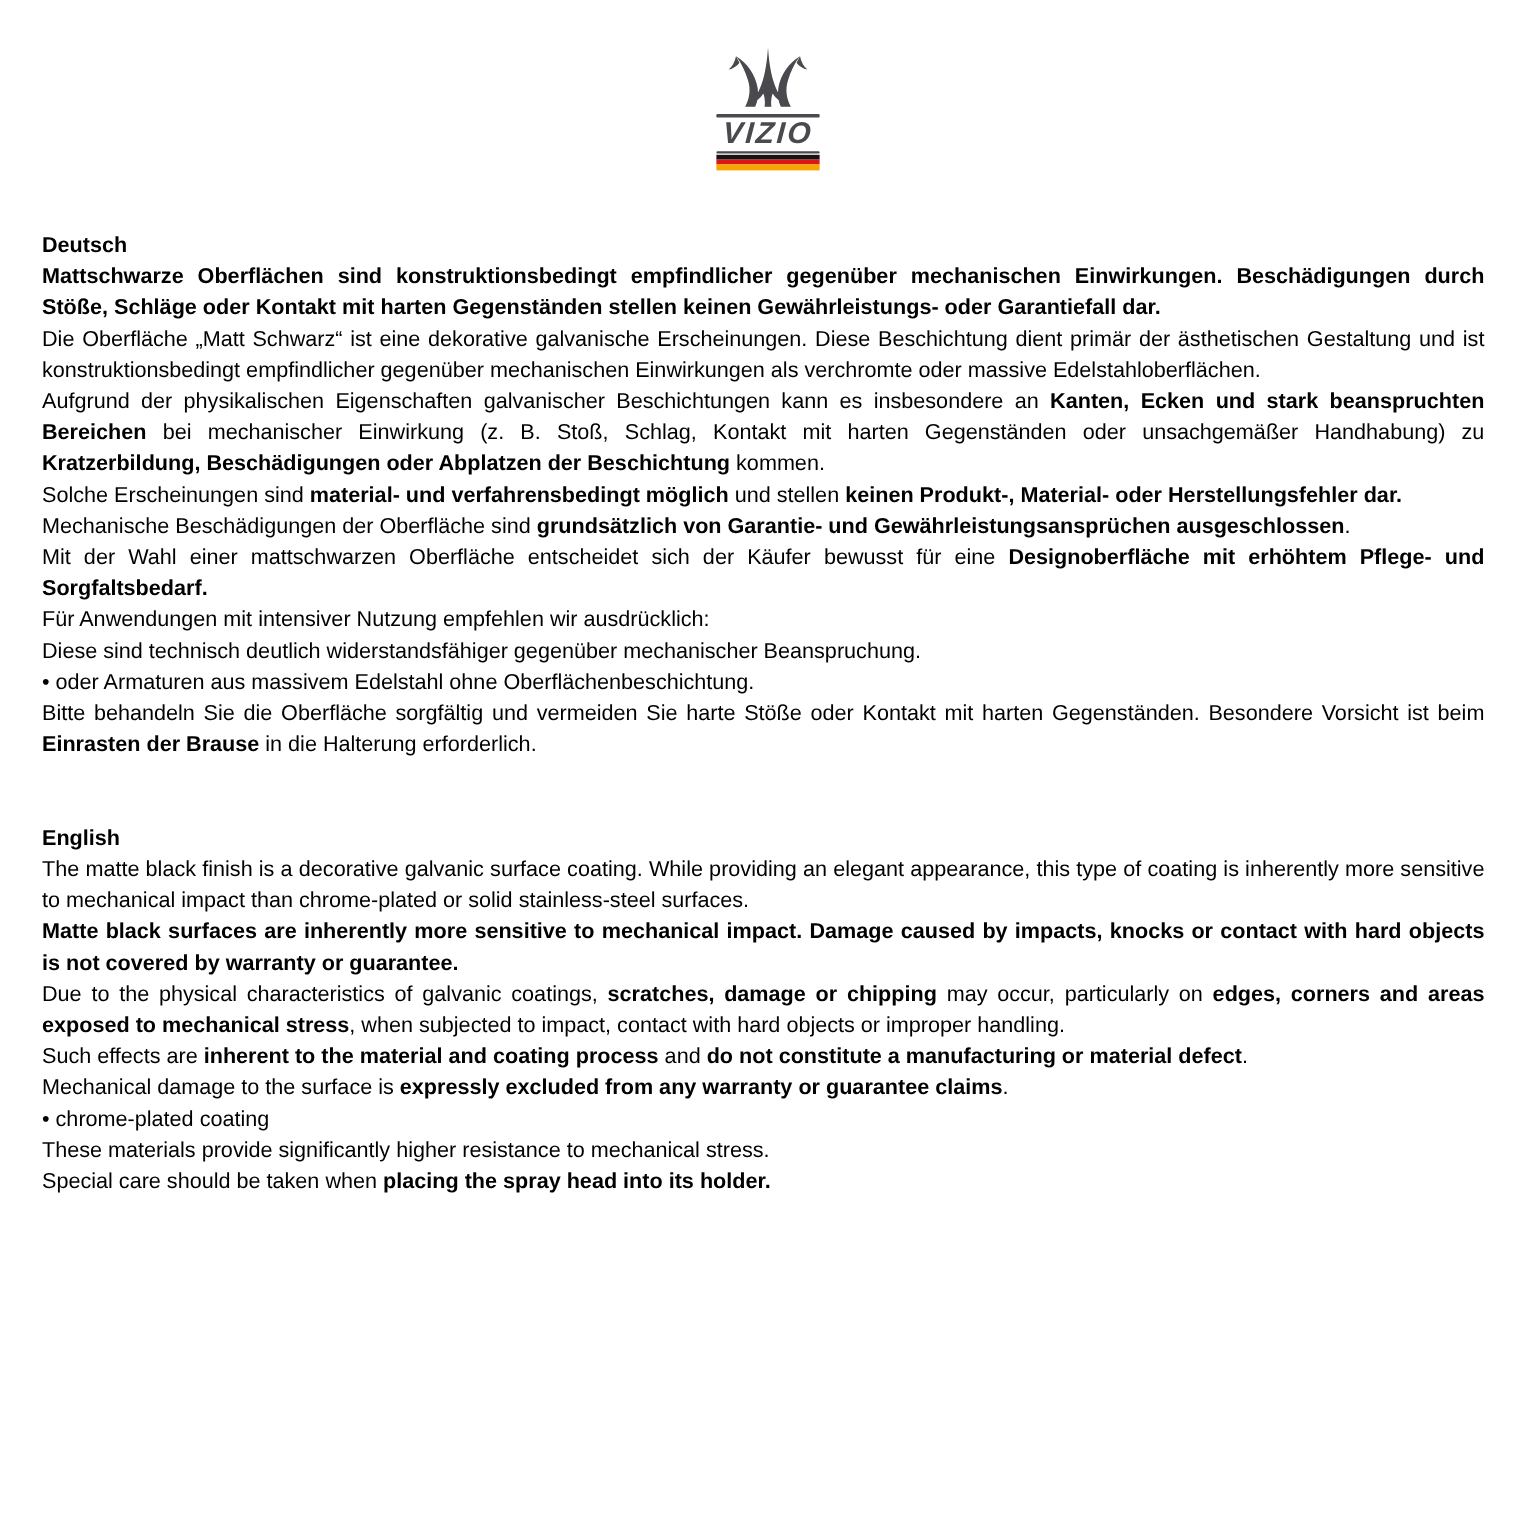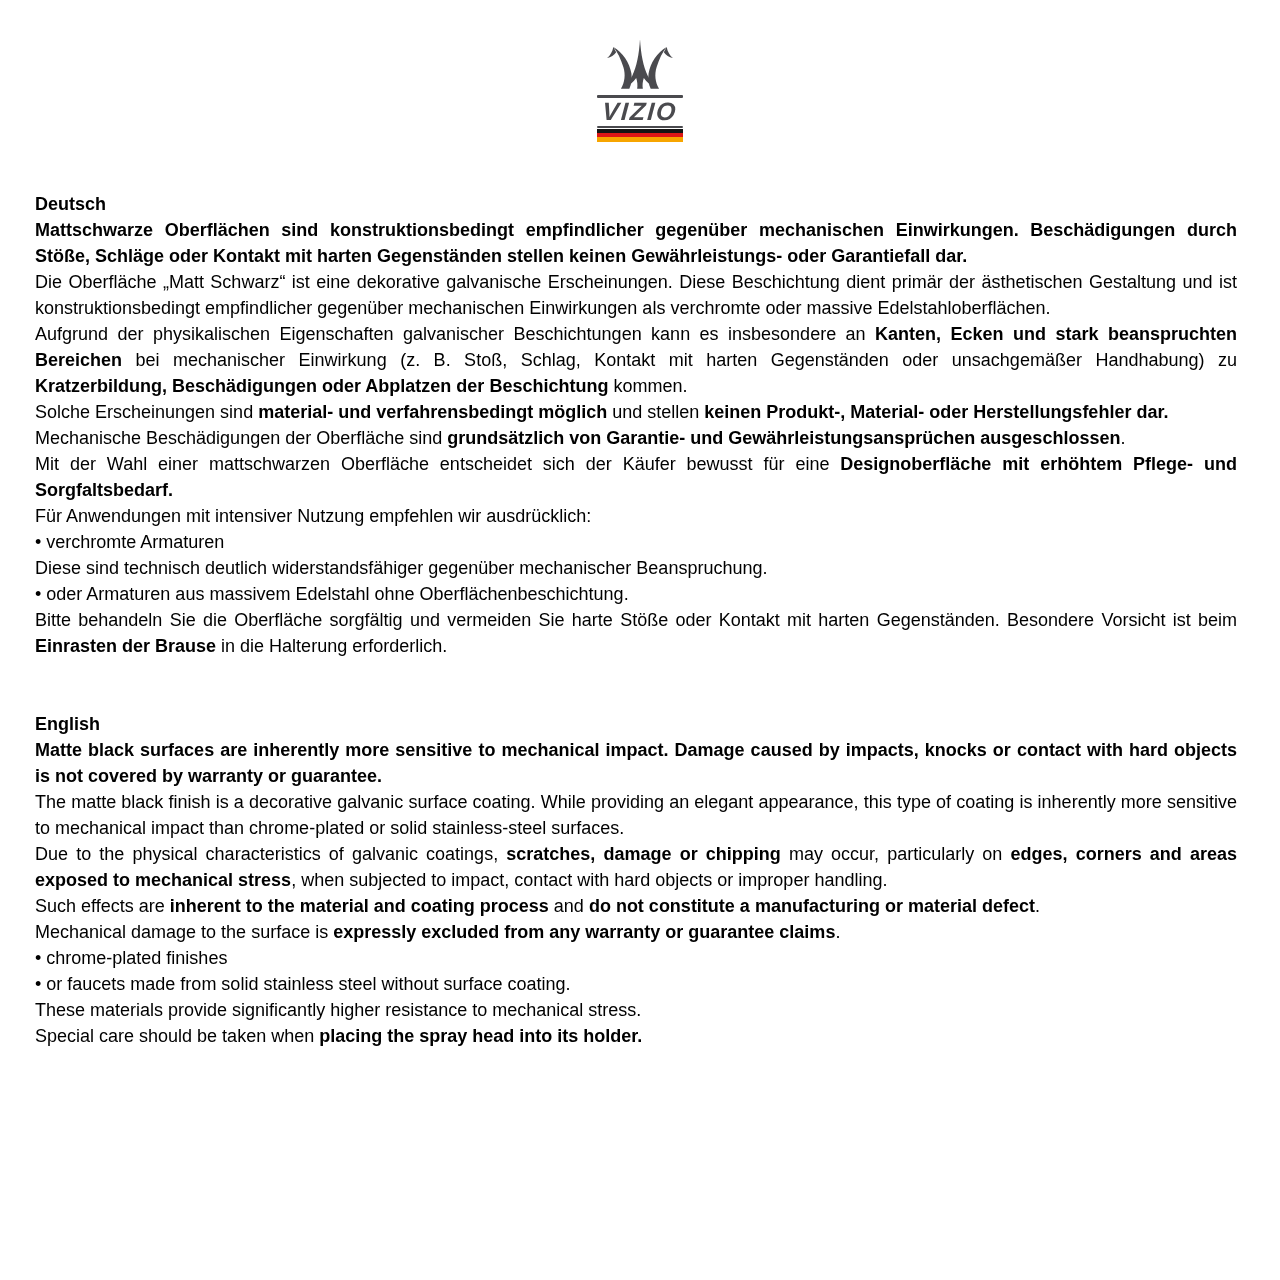--- a/index.html
+++ b/index.html
@@ -100,32 +100,30 @@
   <div class="content" id="sections-host">
       <div class="doc-section">
         <p class="para heading">Deutsch</p>
         <p class="para"><b>Mattschwarze Oberflächen sind konstruktionsbedingt empfindlicher gegenüber mechanischen Einwirkungen. Beschädigungen durch Stöße, Schläge oder Kontakt mit harten Gegenständen stellen keinen Gewährleistungs- oder Garantiefall dar.</b></p>
         <p class="para"><span>Die Oberfläche „Matt Schwarz“ ist eine dekorative galvanische Erscheinungen. Diese Beschichtung dient primär der ästhetischen Gestaltung und ist konstruktionsbedingt empfindlicher gegenüber mechanischen Einwirkungen als verchromte oder massive Edelstahloberflächen.</span></p>
         <p class="para"><span>Aufgrund der physikalischen Eigenschaften galvanischer Beschichtungen kann es insbesondere an </span><b>Kanten, Ecken und stark beanspruchten Bereichen</b><span> bei mechanischer Einwirkung (z. B. Stoß, Schlag, Kontakt mit harten Gegenständen oder unsachgemäßer Handhabung) zu </span><b>Kratzerbildung, Beschädigungen oder Abplatzen der Beschichtung</b><span> kommen.</span></p>
         <p class="para"><span>Solche Erscheinungen sind </span><b>material- und verfahrensbedingt möglich</b><span> und stellen </span><b>keinen Produkt-, Material- oder Herstellungsfehler dar.</b></p>
         <p class="para"><span>Mechanische Beschädigungen der Oberfläche sind </span><b>grundsätzlich von Garantie- und Gewährleistungsansprüchen ausgeschlossen</b><span>.</span></p>
         <p class="para"><span>Mit der Wahl einer mattschwarzen Oberfläche entscheidet sich der Käufer bewusst für eine </span><b>Designoberfläche mit erhöhtem Pflege- und Sorgfaltsbedarf.</b></p>
         <p class="para"><span>Für Anwendungen mit intensiver Nutzung empfehlen wir ausdrücklich:</span></p>
-        <p class="para"><span>• verchromte Armaturen</span></p>
         <p class="para"><span>Diese sind technisch deutlich widerstandsfähiger gegenüber mechanischer Beanspruchung.</span></p>
         <p class="para"><span>• oder Armaturen aus massivem Edelstahl ohne Oberflächenbeschichtung.</span></p>
         <p class="para"><span>Bitte behandeln Sie die Oberfläche sorgfältig und vermeiden Sie harte Stöße oder Kontakt mit harten Gegenständen. Besondere Vorsicht ist beim </span><b>Einrasten der Brause</b><span> in die Halterung erforderlich.</span></p>
       </div>
       <div class="doc-section">
         <p class="para heading">English</p>
+        <p class="para"><span>The matte black finish is a decorative galvanic surface coating. While providing an elegant appearance, this type of coating is inherently more sensitive to mechanical impact than chrome-plated or solid stainless-steel surfaces.</span></p>
         <p class="para"><b>Matte black surfaces are inherently more sensitive to mechanical impact. Damage caused by impacts, knocks or contact with hard objects is not covered by warranty or guarantee.</b></p>
-        <p class="para"><span>The matte black finish is a decorative galvanic surface coating. While providing an elegant appearance, this type of coating is inherently more sensitive to mechanical impact than chrome-plated or solid stainless-steel surfaces.</span></p>
         <p class="para"><span>Due to the physical characteristics of galvanic coatings, </span><b>scratches, damage or chipping</b><span> may occur, particularly on </span><b>edges, corners and areas exposed to mechanical stress</b><span>, when subjected to impact, contact with hard objects or improper handling.</span></p>
         <p class="para"><span>Such effects are </span><b>inherent to the material and coating process</b><span> and </span><b>do not constitute a manufacturing or material defect</b><span>.</span></p>
         <p class="para"><span>Mechanical damage to the surface is </span><b>expressly excluded from any warranty or guarantee claims</b><span>.</span></p>
-        <p class="para"><span>• chrome-plated finishes</span></p>
-        <p class="para"><span>• or faucets made from solid stainless steel without surface coating.</span></p>
+        <p class="para"><span>• chrome-plated coating</span></p>
         <p class="para"><span>These materials provide significantly higher resistance to mechanical stress.</span></p>
         <p class="para"><span>Special care should be taken when </span><b>placing the spray head into its holder.</b></p>
       </div>
     </div>
 
 </div>
 
 </body></html>

